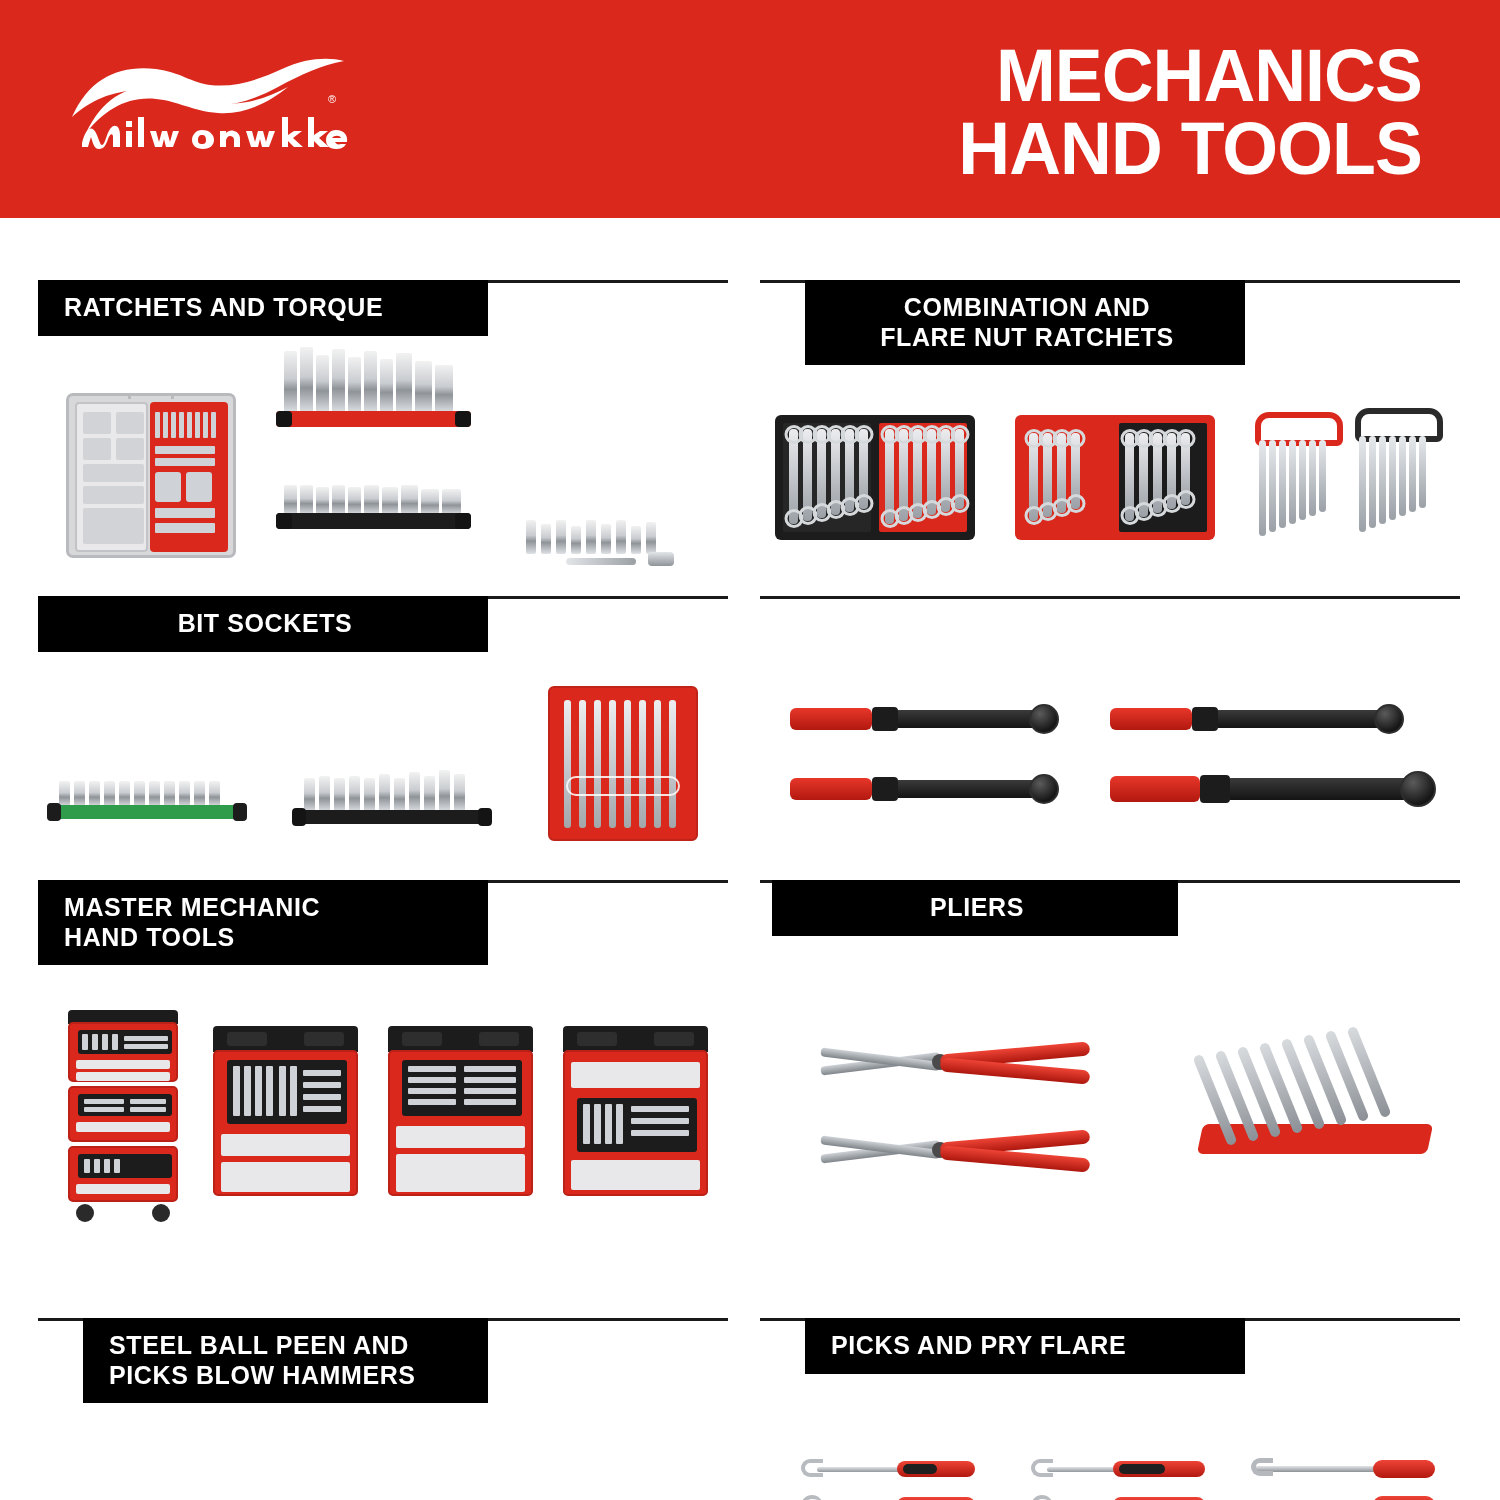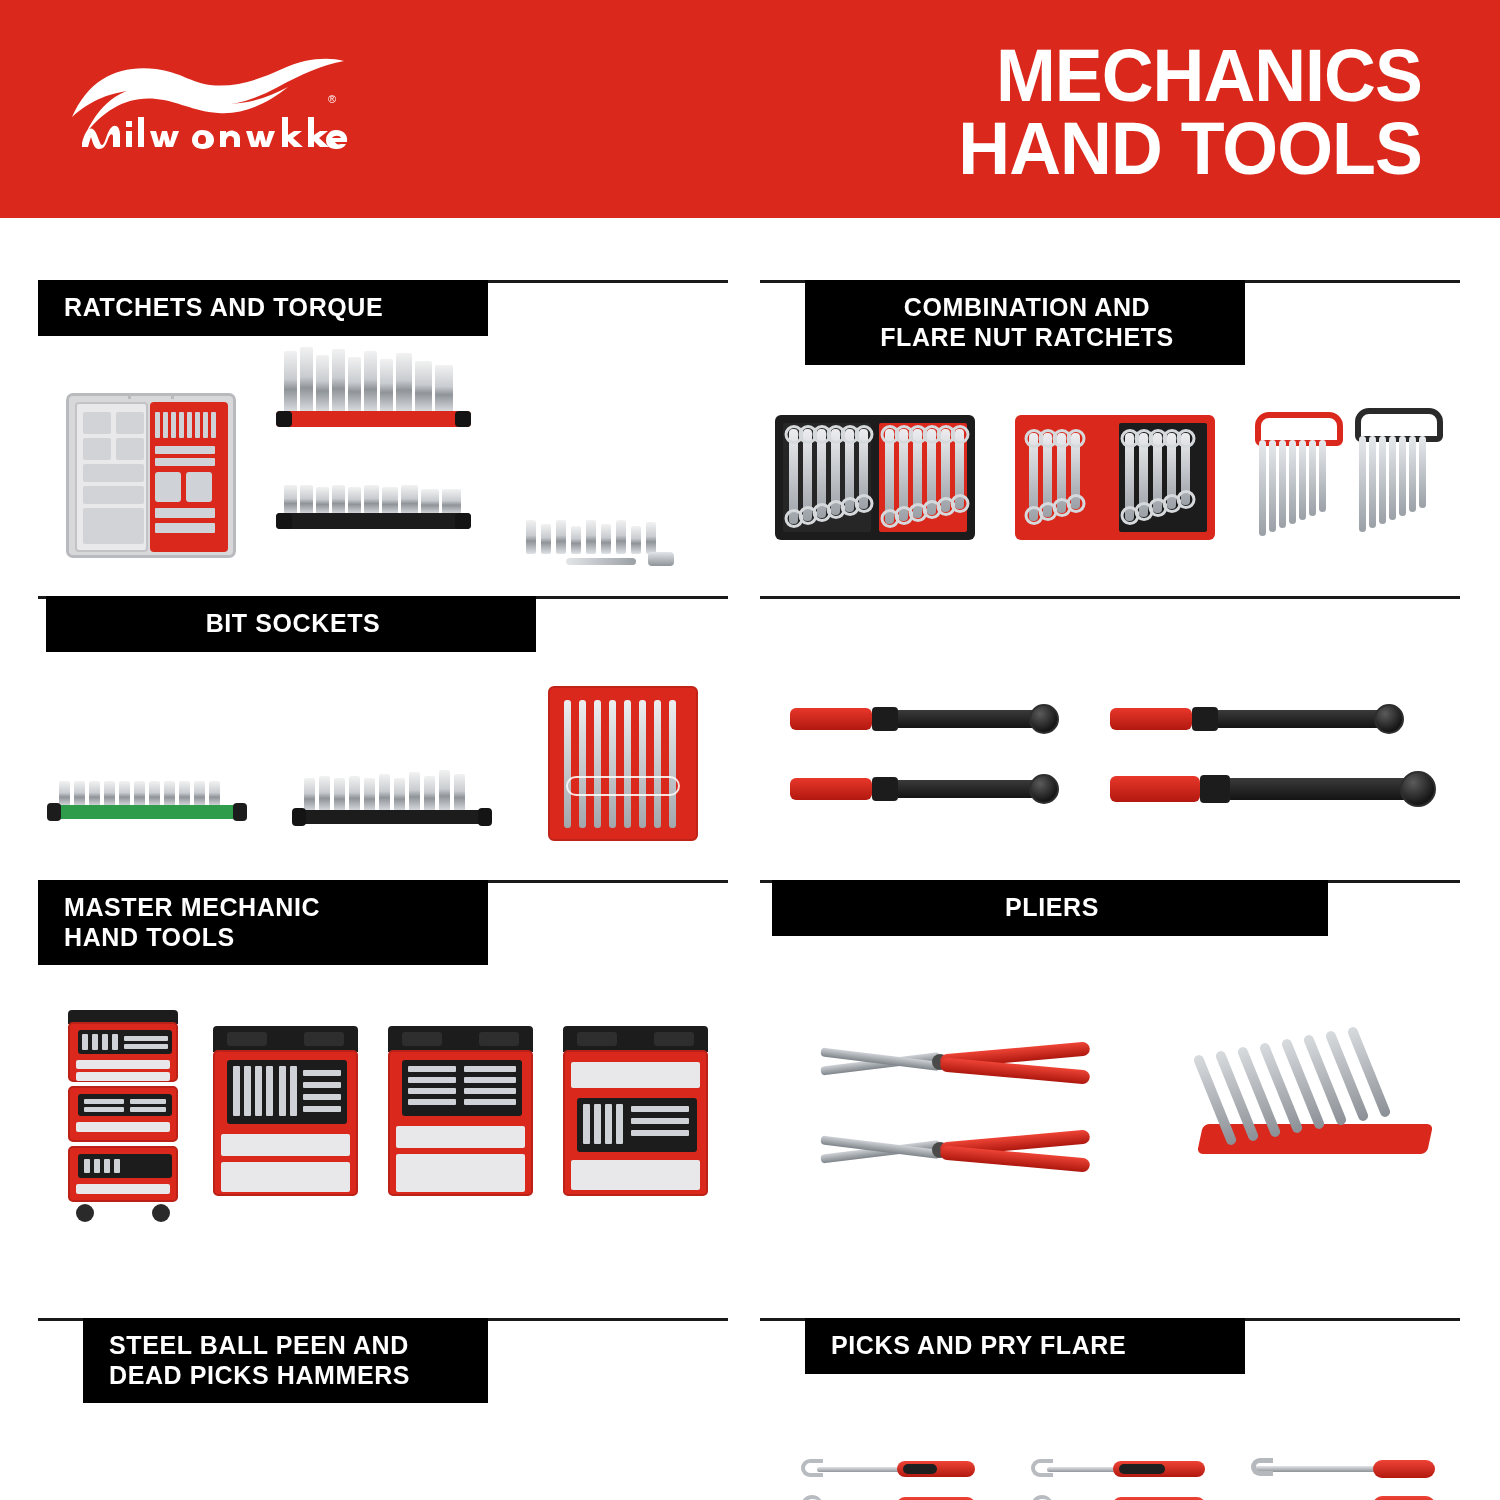--- a/index.html
+++ b/index.html
@@ -437,21 +437,21 @@
                 <i style="height:76px;"></i>
               <i style="height:72px;"></i>
             </div>
           </div>
         </div>
       </div>
     </div>
 
     <div class="section" style="left:38px; top:378px; width:690px; height:270px;">
       <div class="sec-rule" style="width:690px;"></div>
-      <div class="sec-label centered" style="left:8px; width:490px;">BIT SOCKETS</div>
+      <div class="sec-label centered" style="left:0; width:450px;">BIT SOCKETS</div>
 
       <div class="imgrow" style="left:10px; top:115px; width:670px; height:145px;">
 
         <div class="art" style="width:200px;height:70px;position:relative;">
           <div style="position:absolute;left:5px;bottom:0;">
             <div class="bits">
               <div class="bit chrome" style="height:26px;"></div>
               <div class="bit chrome" style="height:26px;"></div>
               <div class="bit chrome" style="height:26px;"></div>
               <div class="bit chrome" style="height:26px;"></div>
@@ -644,21 +644,21 @@
               <i style="left:54px;top:32px;width:58px;height:6px;"></i>
             </div>
             <div class="drawer" style="top:108px;height:30px;"></div>
           </div>
         </div>
       </div>
     </div>
 
     <div class="section" style="left:760px; top:662px; width:700px; height:420px;">
       <div class="sec-rule" style="width:700px;"></div>
-      <div class="sec-label centered" style="left:12px; width:556px;">PLIERS</div>
+      <div class="sec-label centered" style="left:12px; width:406px;">PLIERS</div>
 
       <div style="position:absolute;left:40px;top:130px;width:640px;height:230px;">
 
         <div style="position:absolute;left:20px;top:30px;">
           <div class="plier">
             <div class="jaw"></div>
             <div class="jaw jaw2"></div>
             <div class="pivot"></div>
             <div class="handle"></div>
             <div class="handle handle2"></div>
@@ -682,21 +682,21 @@
           <div class="p" style="left:120px; top:8px;  transform:rotate(-22deg);"></div>
           <div class="p" style="left:142px; top:4px;  transform:rotate(-22deg);"></div>
           <div class="p" style="left:164px; top:0px;  transform:rotate(-22deg);"></div>
         </div>
       </div>
     </div>
 
     <div class="section" style="left:38px; top:1100px; width:690px; height:330px;">
       <div class="sec-rule" style="width:690px;"></div>
       <div class="sec-label" style="left:45px; width:405px;">STEEL BALL PEEN AND
-DEAD PICKS HAMMERS</div>
+PICKS BLOW HAMMERS</div>
 
       <div style="position:absolute;left:10px;top:160px;width:680px;height:120px;">
 
         <div class="hammer" style="position:absolute;left:490px;top:12px;width:210px;height:76px;">
           
           
           
           
         </div>
       </div>

